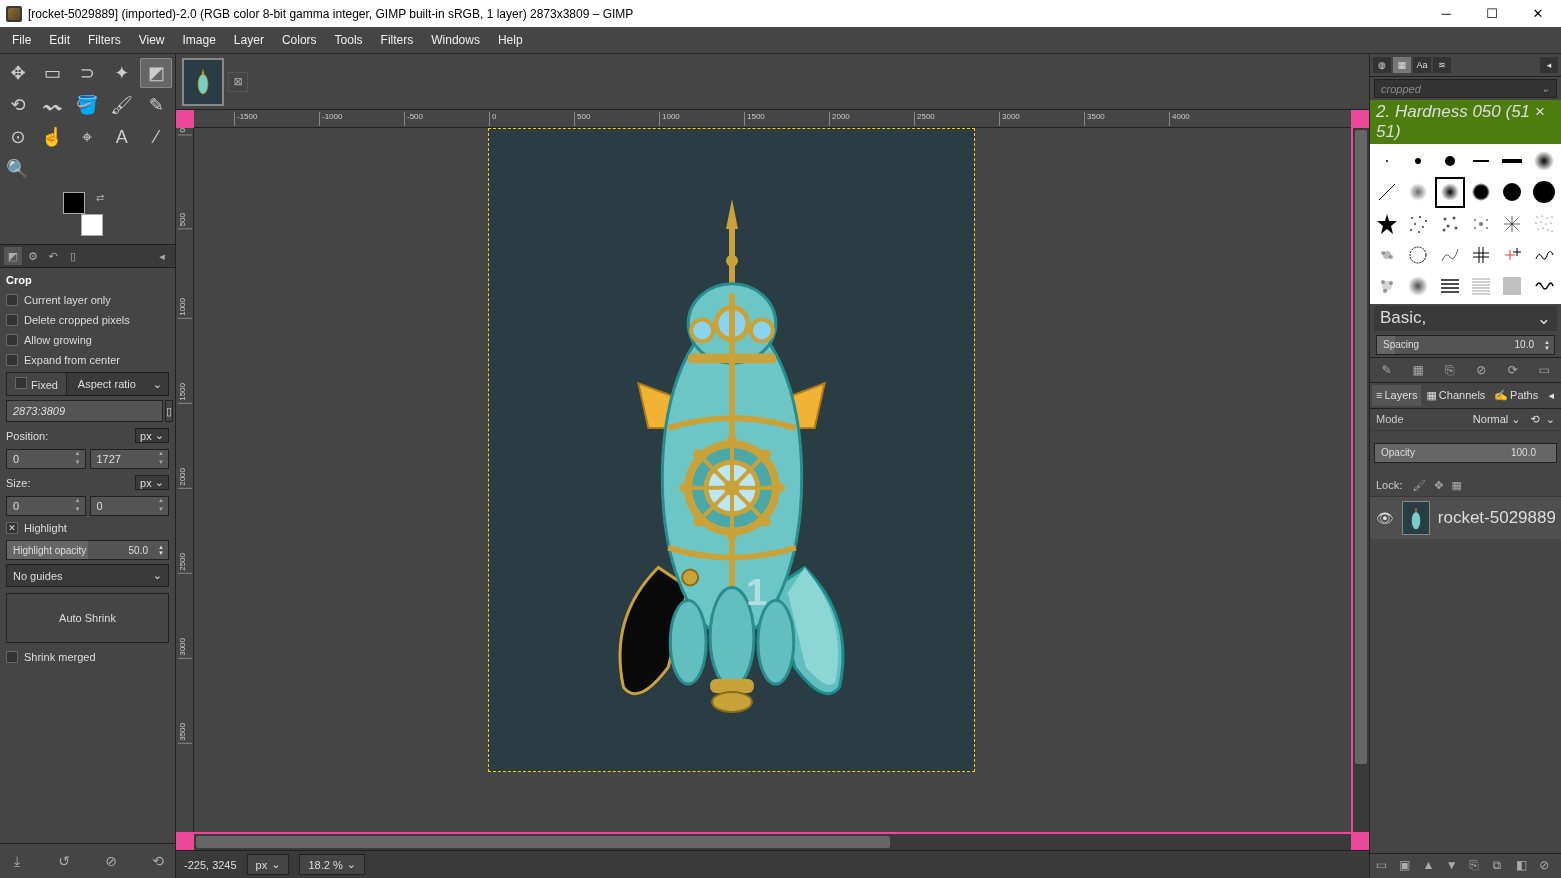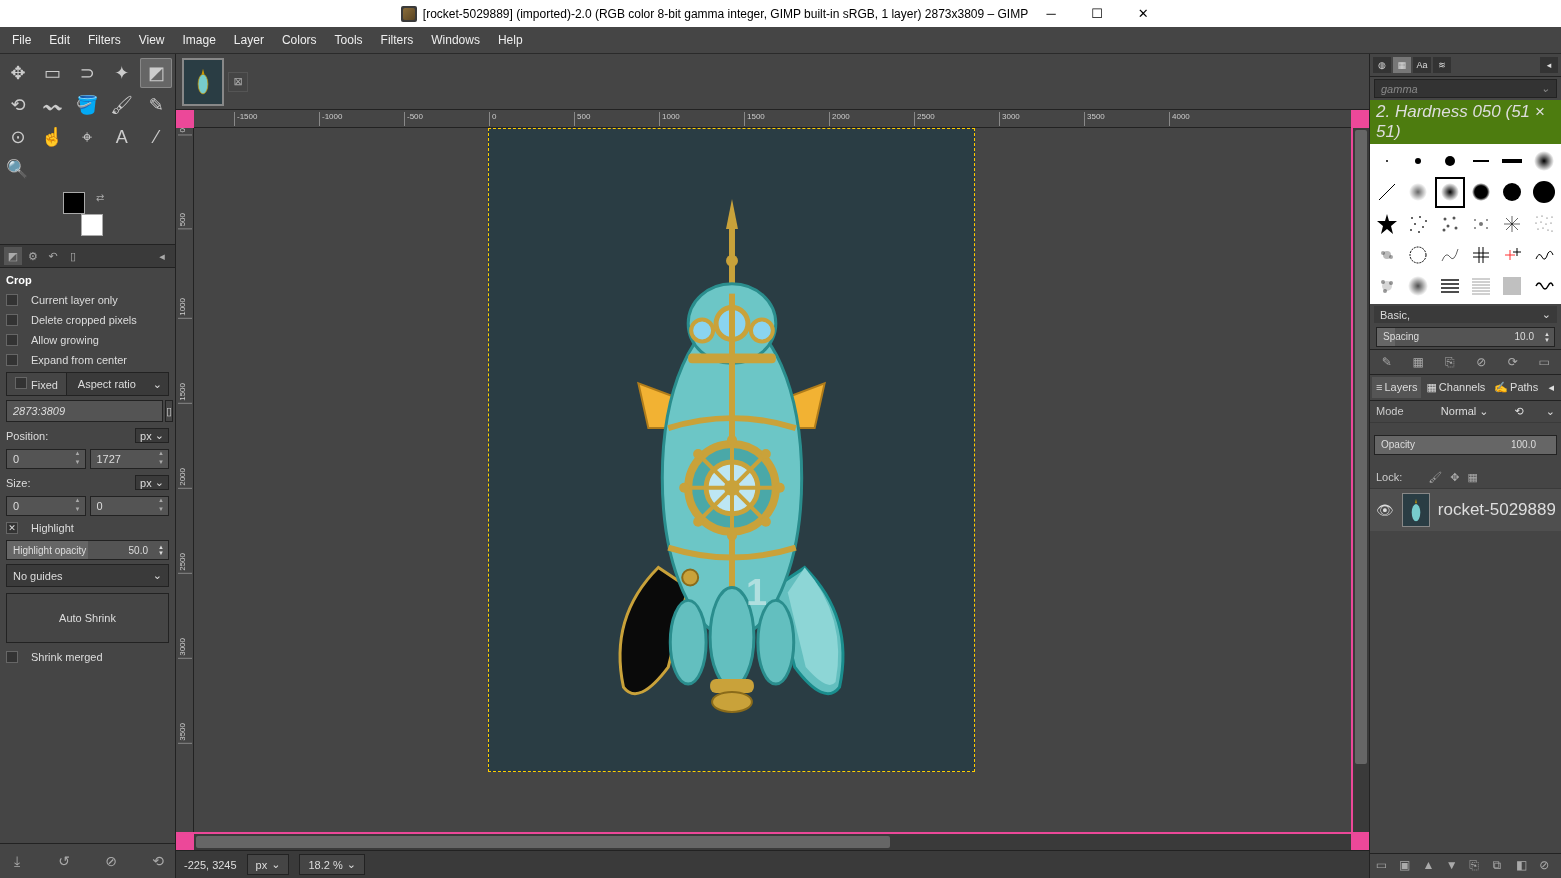--- a/index.html
+++ b/index.html
@@ -1,17 +1,17 @@
 <!DOCTYPE html>
 <html><head>
 <meta charset="utf-8">
 <style>
 * { box-sizing: border-box; margin: 0; padding: 0; font-family: "Segoe UI", Tahoma, sans-serif; user-select: none; }
 body { background: #454545; color: #ddd; font-size: 11px; width: 1561px; height: 878px; overflow: hidden; display: flex; flex-direction: column; }
-.titlebar { background: #fff; color: #000; height: 27px; display: flex; align-items: center; justify-content: center; padding: 0 0 0 6px; }
+.titlebar { background: #fff; color: #000; height: 27px; display: flex; align-items: center; justify-content: space-between; padding: 0 0 0 6px; }
 .titlebar .left { display: flex; align-items: center; gap: 6px; font-size: 12px; }
 .titlebar .winbtns { display: flex; }
 .titlebar .winbtn { width: 46px; height: 27px; display: flex; align-items: center; justify-content: center; font-size: 13px; }
 .menubar { background: #454545; height: 27px; display: flex; align-items: center; padding: 0 4px; gap: 2px; border-bottom: 1px solid #2a2a2a; }
 .menubar .mitem { padding: 4px 8px; font-size: 12px; color: #eee; }
 .main { flex: 1; display: flex; overflow: hidden; }
 .left-dock { width: 176px; background: #454545; display: flex; flex-direction: column; border-right: 1px solid #222; }
 .toolbox { padding: 4px 2px; }
 .toolgrid { display: grid; grid-template-columns: repeat(5, 1fr); gap: 2px; }
 .tool { width: 32px; height: 30px; display: flex; align-items: center; justify-content: center; color: #ccc; font-size: 18px; border-radius: 2px; }
@@ -19,21 +19,21 @@
 .fgbg { position: relative; width: 50px; height: 44px; margin: 8px auto 4px; }
 .fgbg .fg, .fgbg .bg { position: absolute; width: 22px; height: 22px; border: 1px solid #aaa; }
 .fgbg .fg { background: #000; top: 0; left: 0; z-index: 2; }
 .fgbg .bg { background: #fff; bottom: 0; right: 10px; }
 .fgbg .swap { position: absolute; top: 0; right: 8px; font-size: 10px; color: #aaa; }
 .dock-tabs { display: flex; background: #3a3a3a; border-top: 1px solid #222; border-bottom: 1px solid #222; padding: 2px 4px; gap: 2px; align-items: center; }
 .dock-tab { width: 18px; height: 18px; display: flex; align-items: center; justify-content: center; font-size: 11px; color: #aaa; }
 .dock-tab.active { background: #555; }
 .tool-options { flex: 1; display: flex; flex-direction: column; padding: 2px 0; overflow: hidden; }
 .tool-title { padding: 4px 6px; font-weight: bold; color: #fff; }
-.opt-row { display: flex; align-items: center; padding: 4px 6px; gap: 13px; }
+.opt-row { display: flex; align-items: center; padding: 4px 6px; gap: 6px; }
 .checkbox { width: 12px; height: 12px; background: #333; border: 1px solid #666; flex-shrink: 0; }
 .checkbox.checked::after { content: "✕"; font-size: 9px; color: #ddd; display: block; text-align: center; line-height: 10px; }
 .opt-label { font-size: 11px; color: #ddd; flex: 1; }
 .select-row { display: flex; align-items: center; margin: 2px 6px; background: #3a3a3a; border: 1px solid #222; }
 .select-row .seg { padding: 4px 8px; font-size: 11px; }
 .select-row .seg.first { border-right: 1px solid #222; background: #454545; }
 .select-row .seg.flex { flex: 1; text-align: center; }
 .select-row .chev { padding: 4px 6px; }
 .input-row { display: flex; margin: 2px 6px; gap: 2px; }
 .text-input { flex: 1; background: #545454; border: 1px solid #222; padding: 3px 6px; color: #ddd; font-style: italic; font-size: 11px; }
@@ -75,28 +75,28 @@
 .right-dock { width: 192px; background: #454545; display: flex; flex-direction: column; border-left: 1px solid #222; }
 .rd-tabs { display: flex; padding: 3px; gap: 2px; border-bottom: 1px solid #222; }
 .rd-tab { width: 18px; height: 16px; background: #333; display: flex; align-items: center; justify-content: center; font-size: 9px; color: #ddd; }
 .rd-tab.active { background: #777; }
 .filter-box { margin: 2px 4px; background: #333; border: 1px solid #222; padding: 2px 6px; color: #888; font-style: italic; font-size: 11px; display:flex; justify-content:space-between; align-items:center;}
 .brush-info { padding: 2px 6px; font-size: 17px; font-style: italic; background:#4d7c0f;}
 .brush-grid { display: grid; grid-template-columns: repeat(6, 1fr); gap: 1px; padding: 2px; background: #fff; }
 .brush { aspect-ratio: 1; background: #fff; display: flex; align-items: center; justify-content: center; position: relative; }
 .brush.sel { outline: 2px solid #000; outline-offset: -2px; }
 .brush svg { width: 80%; height: 80%; }
-.brush-cat { margin: 2px 4px; background: #3a3a3a; padding: 2px 6px; font-size: 11px; display:flex; justify-content:space-between; align-items:flex-end; }
+.brush-cat { margin: 2px 4px; background: #3a3a3a; padding: 2px 6px; font-size: 17px; display:flex; justify-content:space-between; align-items:flex-start; }
 .brush-toolbar { display: flex; padding: 4px; gap: 6px; border-top: 1px solid #222; border-bottom: 1px solid #222; justify-content: space-around; }
 .brush-toolbar .bt { width: 16px; height: 16px; color: #aaa; font-size: 12px; display: flex; align-items: center; justify-content: center; }
 .layers-panel { flex: 1; display: flex; flex-direction: column; }
 .lp-tabs { display: flex; border-bottom: 1px solid #222; padding: 2px; gap:1px; }
 .lp-tab { flex: 1; padding: 4px 4px; font-size: 11px; text-align: center; display: flex; align-items: center; justify-content:center; gap:2px; }
 .lp-tab.active { background: #555; }
-.lp-row { display: flex; align-items: center; padding: 4px 6px; gap: 22px; border-bottom: 1px solid #3a3a3a; }
+.lp-row { display: flex; align-items: center; padding: 4px 6px; gap: 6px; border-bottom: 1px solid #3a3a3a; }
 .lp-row .lbl { font-size: 11px; color: #ccc; }
 .lp-row .sel { flex:1; text-align: right; padding-right: 4px; }
 .layer-list { flex: 1; }
 .layer-item { display: flex; align-items: center; padding: 4px 6px; gap: 8px; background: #4f4f4f; }
 .layer-item .eye { font-size: 14px; color: #ddd; }
 .layer-item .thumb { width: 28px; height: 34px; background: #2a3d44; border: 1px solid #888; display:flex; align-items:center; justify-content:center;}
 .layer-item .lname { font-size: 17px; flex:1; white-space:nowrap; overflow:hidden; }
 .lp-toolbar { display: flex; padding: 4px; gap: 4px; border-top: 1px solid #222; justify-content: space-around; }
 .lp-toolbar .bt { width: 16px; height: 16px; color: #aaa; font-size: 12px; }
 .lock-icons { display:flex; gap:8px; margin-left:4px;}
@@ -394,21 +394,21 @@
   <div class="right-dock">
     <div class="rd-tabs">
       <div class="rd-tab">◍</div>
       <div class="rd-tab active">▦</div>
       <div class="rd-tab">Aa</div>
       <div class="rd-tab">≋</div>
       <div style="flex:1"></div>
       <div class="rd-tab">◂</div>
     </div>
     <div class="filter-box">
-        <span>gamma</span>
+        <span>cropped</span>
         <span>⌄</span>
       </div>
     <div class="brush-info">2. Hardness 050 (51 × 51)</div>
     <div class="brush-grid">
       <div class="brush">
           <svg>
             <circle cx="12" cy="12" r="1" fill="#000"></circle>
           </svg>
         </div>
       <div class="brush">

